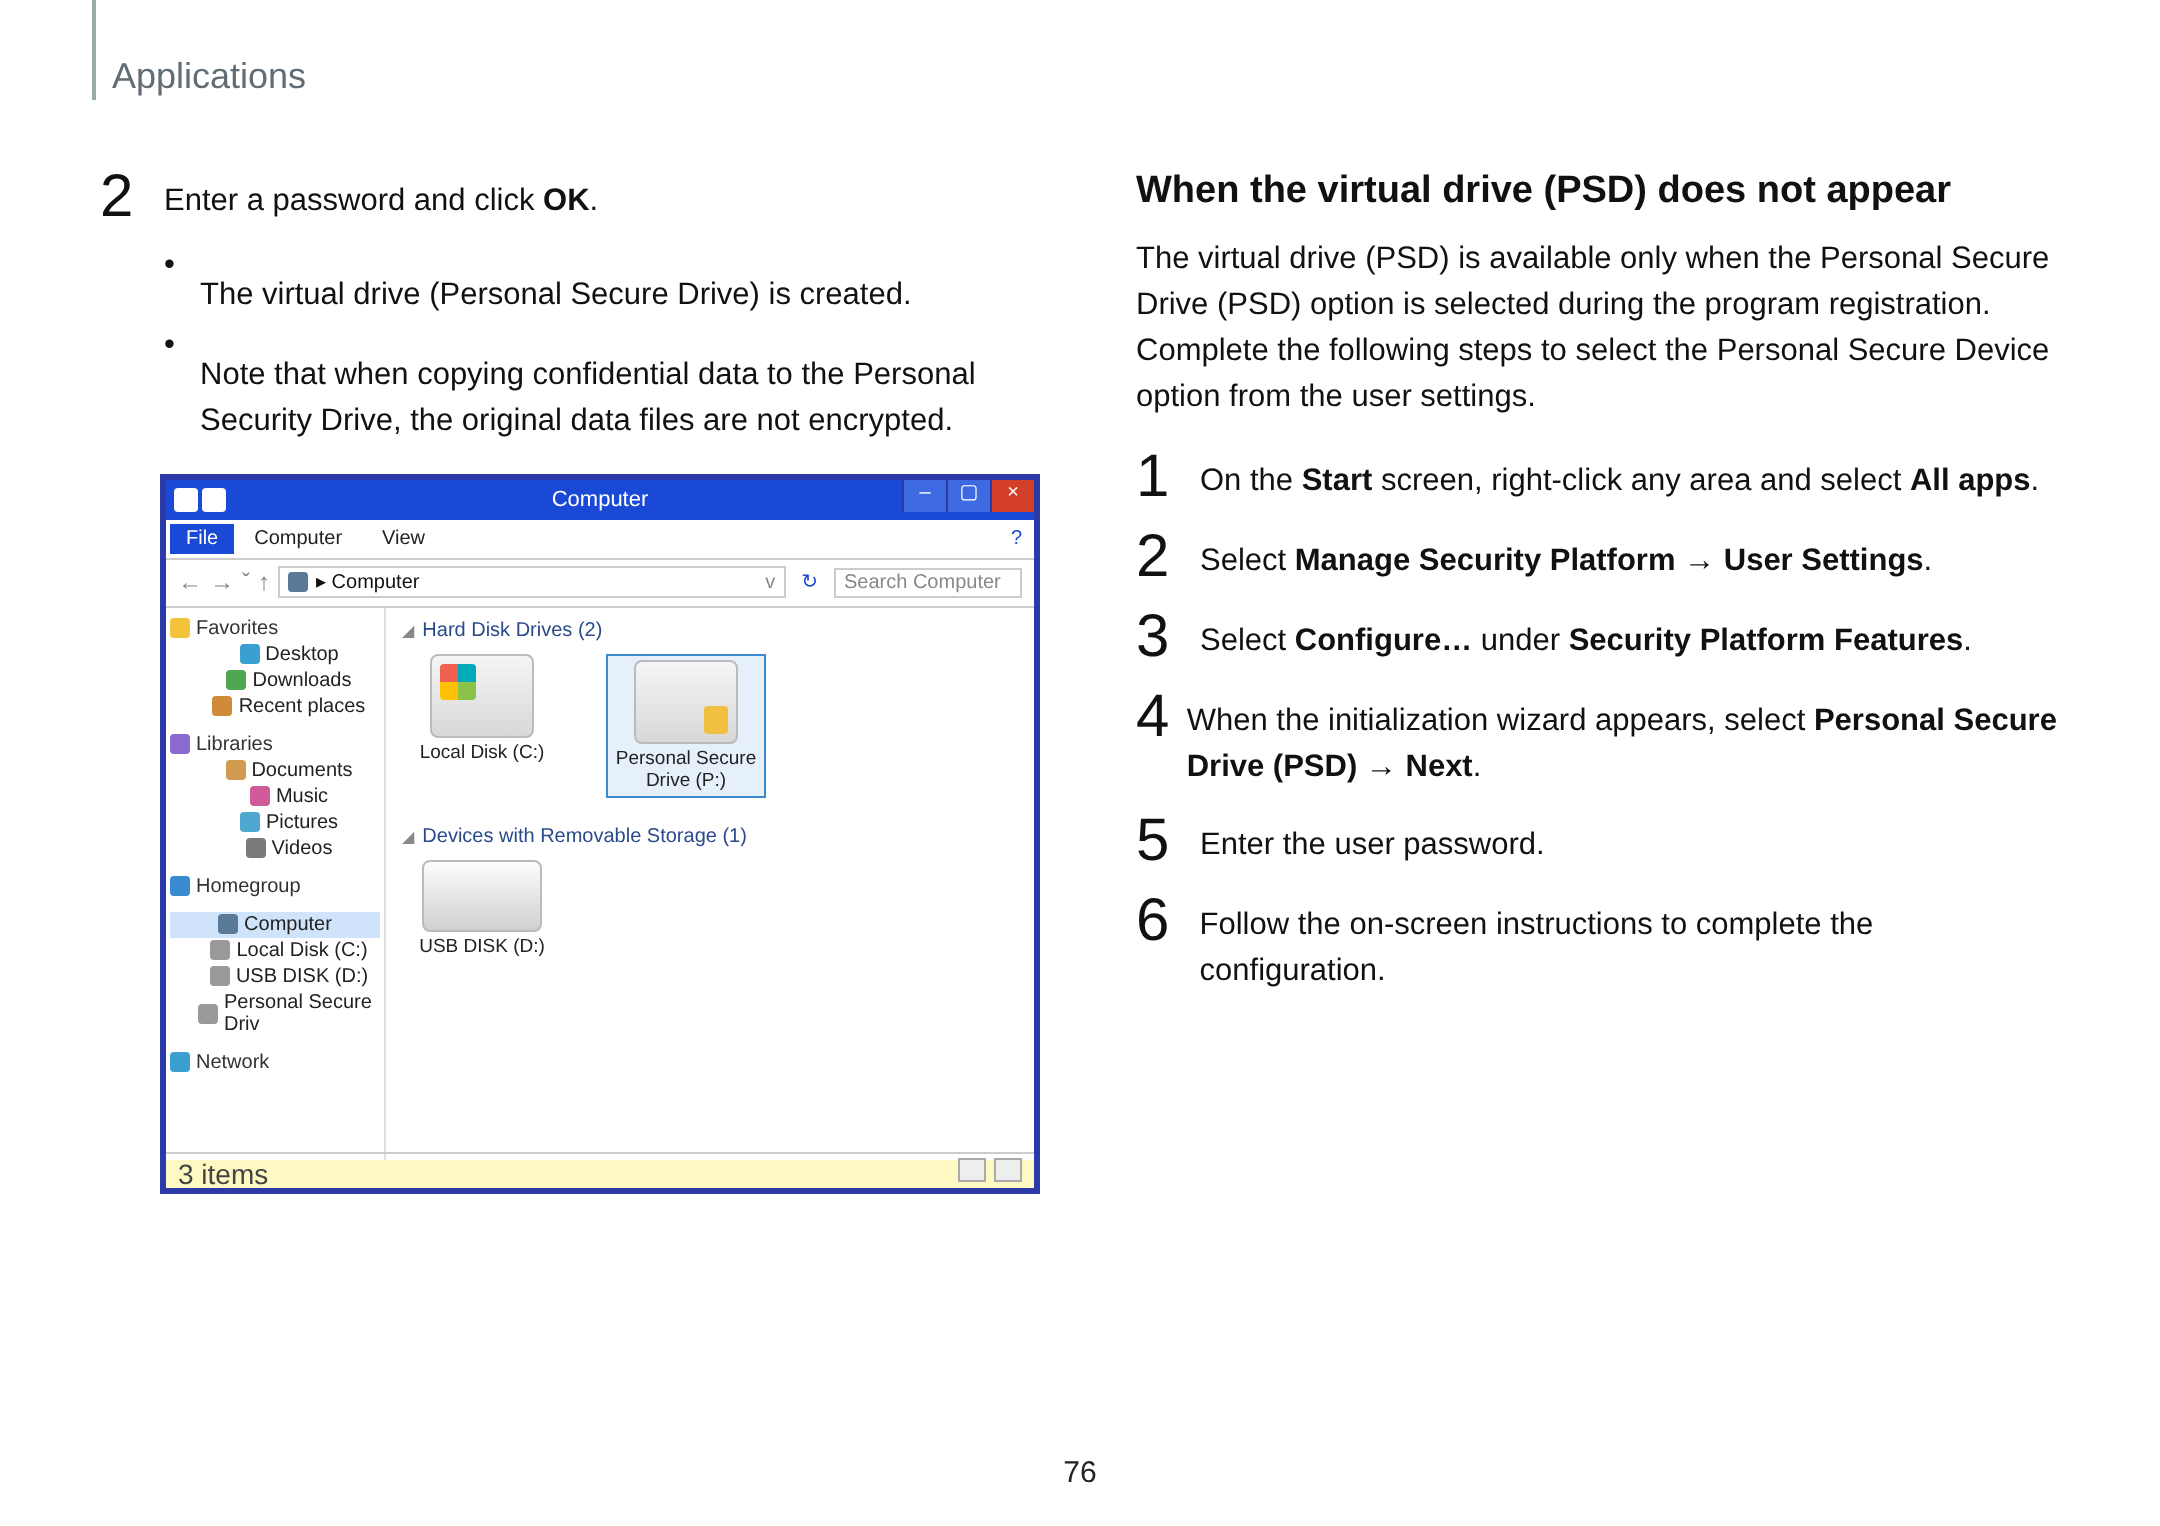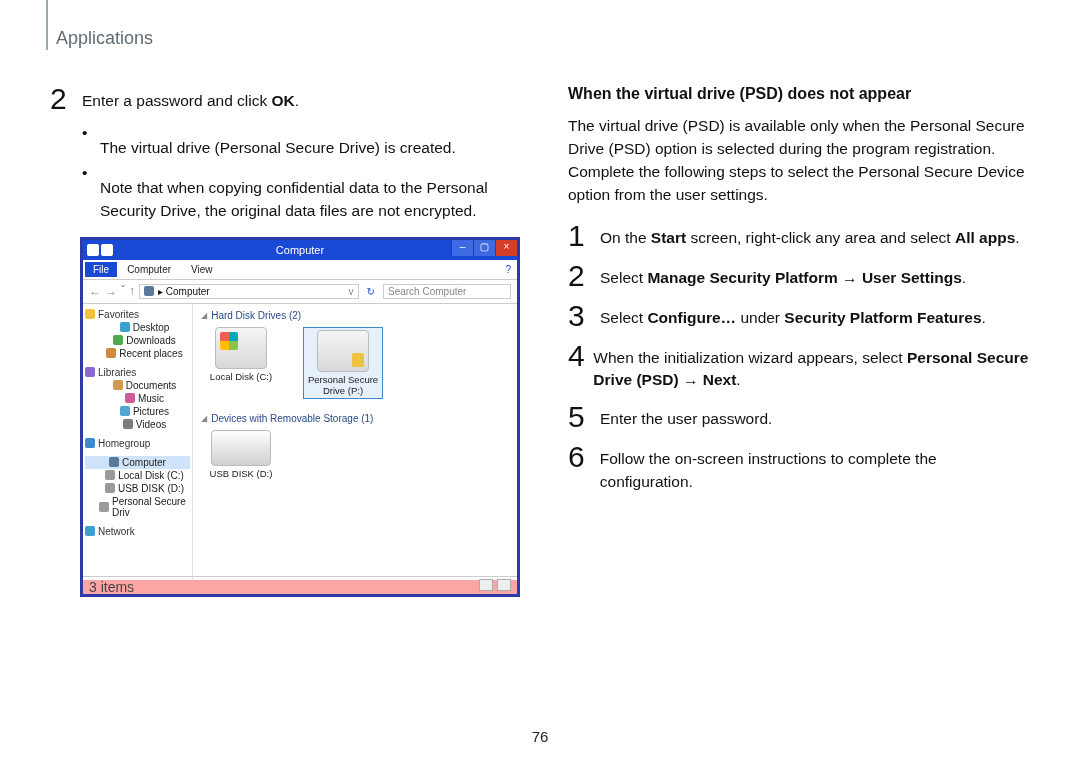--- a/index.html
+++ b/index.html
@@ -9,36 +9,36 @@
 .header-title { position: absolute; left: 56px; top: 28px; font-size: 18px; color: #616c74; font-weight: 400; }
 .columns { display: flex; gap: 48px; margin-top: 64px; }
 .col { flex: 1 1 50%; }
 .step { display: flex; margin-bottom: 8px; }
 .step-num { font-size: 30px; font-weight: 400; color: #111; width: 26px; line-height: 1; margin-right: 6px; font-family: "Segoe UI Light", "Segoe UI", Arial, sans-serif; }
 .step-body { font-size: 15.5px; line-height: 1.48; padding-top: 6px; }
 .bullet-list { margin: 6px 0 14px 32px; }
 .bullet-item { display: flex; font-size: 15.5px; line-height: 1.48; margin-bottom: 2px; }
 .bullet-dot { width: 18px; flex-shrink: 0; }
 .bullet-text { flex: 1; margin-top: 15px; }
-.screenshot { border: 3px solid #2b3aa6; width: 440px; height: 360px; margin-left: 30px; background: #fca5a5; font-size: 10px; position: relative; overflow: hidden; }
+.screenshot { border: 3px solid #2b3aa6; width: 440px; height: 360px; margin-left: 30px; background: #fef9c3; font-size: 10px; position: relative; overflow: hidden; }
 .ss-title { background: #1a49d6; color: #fff; height: 20px; display: flex; align-items: center; position: relative; }
 .ss-title-icons-l { display: flex; gap: 2px; padding-left: 4px; }
 .ss-ico { width: 12px; height: 12px; background: #fff; border-radius: 2px; }
 .ss-title-text { position: absolute; left: 50%; transform: translateX(-50%); font-size: 11px; }
 .ss-winbtns { position: absolute; right: 0; top: 0; display: flex; }
 .ss-winbtn { width: 22px; height: 16px; background: #3e6ae1; border-left: 1px solid #2b3aa6; color: #fff; text-align: center; line-height: 14px; font-size: 10px; }
 .ss-winbtn.close { background: #d43f2a; }
 .ss-menu { background: #fff; height: 20px; display: flex; align-items: center; border-bottom: 1px solid #ccc; }
 .ss-menu-file { background: #1a49d6; color: #fff; padding: 2px 8px; margin-left: 2px; }
 .ss-menu-item { padding: 2px 10px; color: #222; }
 .ss-nav { background: #fff; height: 24px; display: flex; align-items: center; padding: 0 6px; border-bottom: 1px solid #ccc; gap: 4px; }
 .ss-nav-btn { color: #888; font-size: 12px; }
 .ss-bread { border: 1px solid #ccc; flex: 1; padding: 1px 4px; display: flex; align-items: center; gap: 4px; }
 .ss-refresh { color: #1a49d6; padding: 0 4px; }
-.ss-search { border: 1px solid #ccc; width: 128px; padding: 1px 4px; color: #888; }
+.ss-search { border: 1px solid #ccc; width: 94px; padding: 1px 4px; color: #888; }
 .ss-body { display: flex; height: 276px; background: #fff; }
 .ss-tree { width: 110px; border-right: 1px solid #e0e0e0; padding: 4px 2px; overflow: hidden; }
 .ss-tree-group { font-size: 10px; margin-bottom: 6px; }
 .ss-tree-head { color: #333; display: flex; align-items: center; gap: 3px; padding: 1px 0; }
 .ss-tree-item { padding: 1px 0 1px 14px; display: flex; align-items: center; gap: 3px; color: #222; justify-content: center; }
 .ss-tree-item.sel { background: #cfe4fa; }
 .tico { width: 10px; height: 10px; display: inline-block; border-radius: 2px; flex-shrink: 0; }
 .i-star { background: #f3c13a; }
 .i-desk { background: #3aa0d0; }
 .i-down { background: #4fa84f; }
@@ -58,21 +58,21 @@
 .ss-drives { display: flex; gap: 22px; margin: 6px 0 14px 0; }
 .ss-drv { width: 80px; text-align: center; font-size: 9.5px; color: #222; }
 .ss-drv.sel { border: 1px solid #3a8ad0; background: #e6f0fb; padding: 2px; }
 .ss-drv-ico { width: 52px; height: 42px; margin: 0 auto 2px; background: linear-gradient(#f5f5f5,#d8d8d8); border: 1px solid #bbb; border-radius: 4px; position: relative; }
 .ss-drv-ico.win::after { content: ""; position: absolute; left: 4px; top: 4px; width: 18px; height: 18px; background: conic-gradient(#0ab 0 25%, #8bc34a 0 50%, #ffc107 0 75%, #f06050 0 100%); border-radius: 2px; }
 .ss-drv-ico.lock::after { content: ""; position: absolute; right: 4px; bottom: 4px; width: 12px; height: 14px; background: #f0c040; border-radius: 2px; }
 .ss-drv-ico.usb { width: 60px; height: 36px; background: linear-gradient(#fdfdfd,#d0d0d0); }
 .ss-status { position: absolute; bottom: 0; left: 0; right: 0; height: 18px; border-top: 1px solid #ccc; padding: 2px 6px; font-size: 14px; color: #444; display: flex; justify-content: space-between; }
 .ss-status-r { display: flex; gap: 4px; }
 .ss-sv { width: 14px; height: 12px; border: 1px solid #aaa; background: #eee; }
-.h2 { font-size: 16px; font-weight: 700; margin-bottom: 10px; line-height: 1.3; }
+.h2 { font-size: 19px; font-weight: 700; margin-bottom: 10px; line-height: 1.3; }
 .para { font-size: 15.5px; line-height: 1.48; margin-bottom: 14px; }
 .steps-right .step { margin-bottom: 10px; }
 .page-num { position: absolute; bottom: 18px; left: 50%; transform: translateX(-50%); font-size: 15px; color: #222; }
 </style>
 </head>
 <body>
 
 <div class="page">
   <div class="header-line"></div>
   <div class="header-title">Applications</div>

